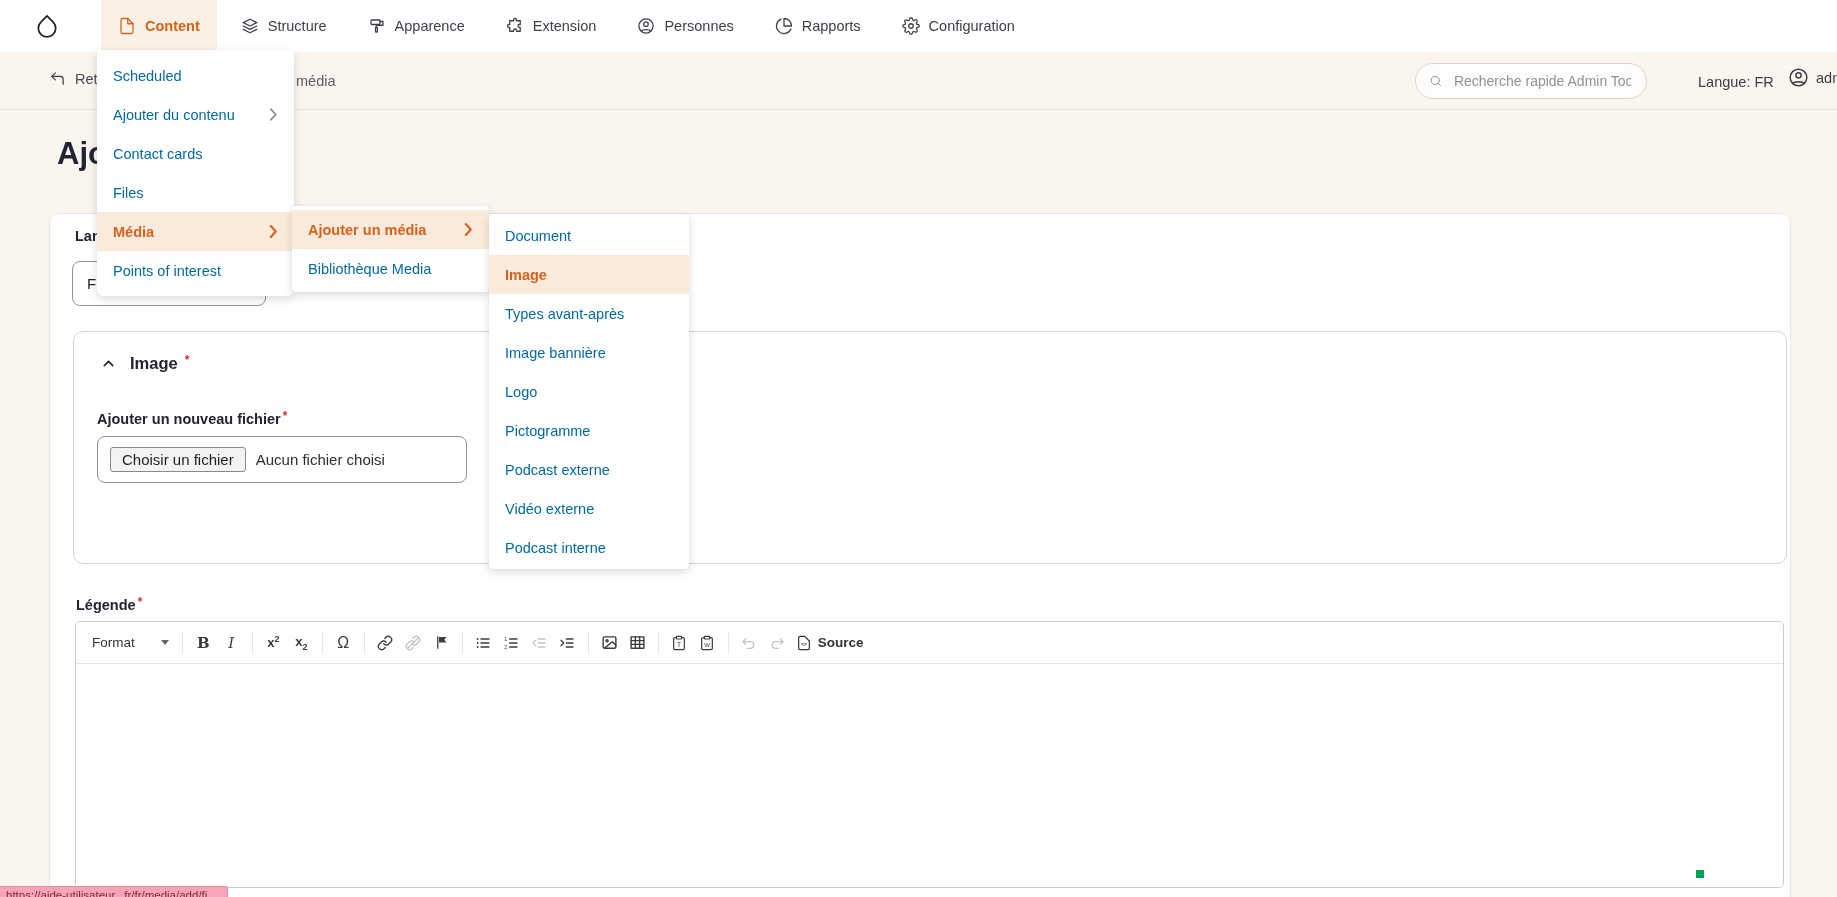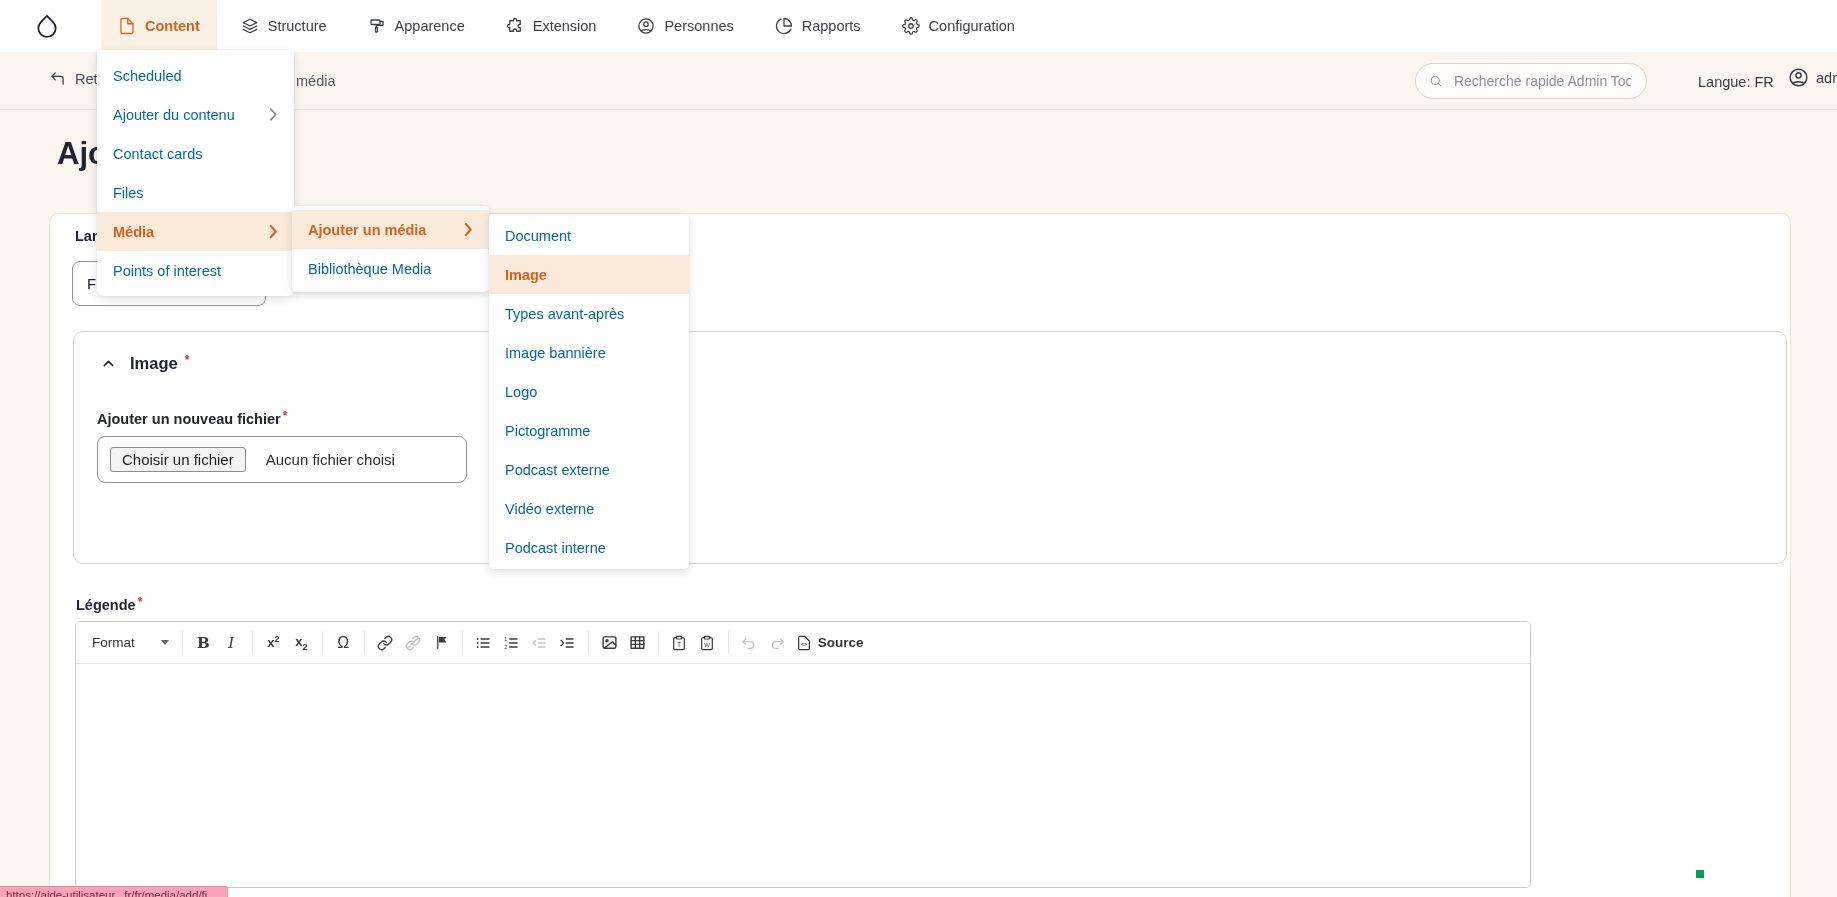--- a/index.html
+++ b/index.html
@@ -30,27 +30,27 @@
   .lbl{font-size:14.5px;font-weight:600;color:#232433;}
   .req{color:#d32f2f;font-size:12px;position:relative;top:-4px;margin-left:2px;font-weight:700;}
   .lang-label{position:absolute;left:25px;top:14px;}
   .select{position:absolute;left:22px;top:47px;width:194px;height:45px;box-sizing:border-box;border:1px solid #8e929c;border-radius:8px;background:#fff;display:flex;align-items:center;justify-content:space-between;padding:0 12px 0 14px;font-size:15px;color:#232433;cursor:pointer;}
   .select .dd{color:#555;}
 
   .fieldset{position:absolute;left:23px;top:117px;width:1714px;height:233px;box-sizing:border-box;border:1px solid #d5d3d8;border-radius:10px;}
   .fs-head{position:absolute;left:26px;top:22px;display:flex;align-items:center;gap:13px;cursor:pointer;}
   .fs-title{font-size:16.5px;font-weight:700;color:#232433;}
   .file-label{position:absolute;left:23px;top:78px;}
-  .filebox{position:absolute;left:23px;top:104px;width:370px;height:47px;box-sizing:border-box;border:1px solid #8e929c;border-radius:8px;display:flex;align-items:center;gap:20px;padding:0 12px;}
+  .filebox{position:absolute;left:23px;top:104px;width:370px;height:47px;box-sizing:border-box;border:1px solid #8e929c;border-radius:8px;display:flex;align-items:center;gap:10px;padding:0 12px;}
   .file-btn{font-family:inherit;font-size:15px;color:#1f1f1f;background:#f3f3f3;border:1px solid #8b8b8b;border-radius:3px;padding:3px 11px;cursor:pointer;}
   .file-empty{font-size:15px;color:#2c2d31;}
   .help{position:absolute;left:23px;top:162px;font-size:13.5px;color:#4b4c55;line-height:18.5px;}
 
   .caption-label{position:absolute;left:26px;top:382px;}
-  .editor{position:absolute;left:25px;top:407px;width:1456px;height:267px;box-sizing:border-box;border:1px solid #cbcbd2;border-radius:5px;background:#fff;overflow:hidden;}
+  .editor{position:absolute;left:25px;top:407px;width:1709px;height:267px;box-sizing:border-box;border:1px solid #cbcbd2;border-radius:5px;background:#fff;overflow:hidden;}
   .toolbar{height:41px;border-bottom:1px solid #e4e4e7;display:flex;align-items:center;padding:0 10px;gap:1px;background:#fff;}
   .tbtn{width:27px;height:27px;display:flex;align-items:center;justify-content:center;color:#3c3c3c;cursor:pointer;border-radius:3px;}
   .tbtn.dis{color:#c4c4c8;cursor:default;}
   .sep{width:1px;height:23px;background:#e7e7ea;margin:0 6px;}
   .fmt{display:flex;align-items:center;gap:26px;padding:0 6px;font-size:13.5px;color:#333;cursor:pointer;}
   .caret{width:0;height:0;border-left:4px solid transparent;border-right:4px solid transparent;border-top:5px solid #666;}
   .glyph-b{font-family:"DejaVu Serif","Liberation Serif",serif;font-weight:700;font-size:15px;}
   .glyph-i{font-family:"DejaVu Serif","Liberation Serif",serif;font-style:italic;font-size:15px;}
   .supsub{font-size:13px;font-weight:600;}
   .supsub .sx{font-size:9px;}

